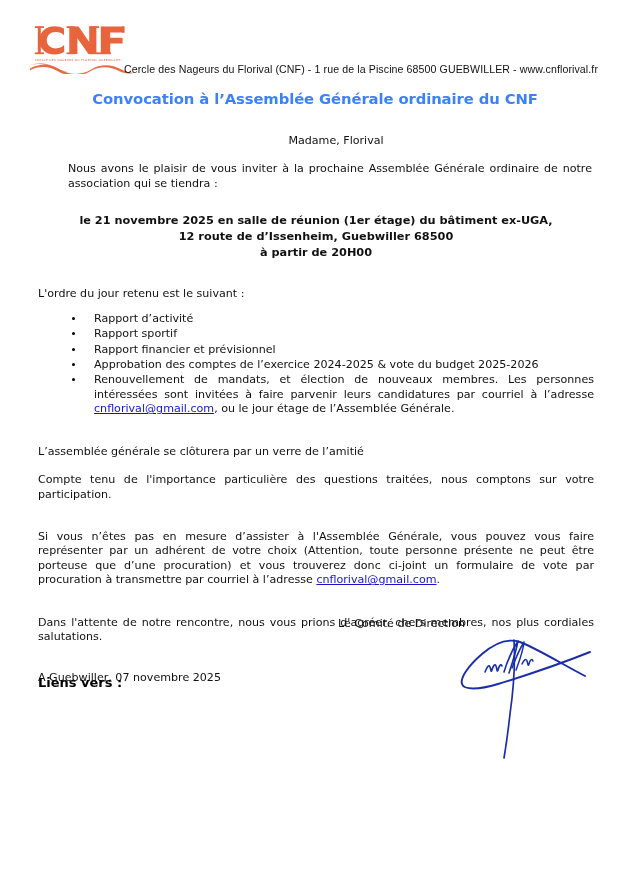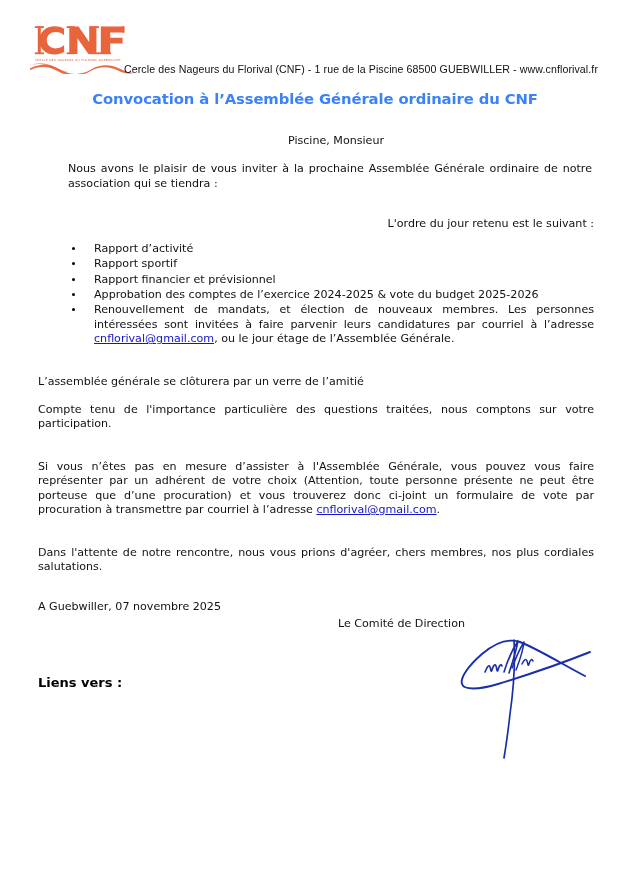--- a/index.html
+++ b/index.html
@@ -94,21 +94,20 @@
   .venue {
     margin: 22px 0 0 0;
     text-align: center;
     font-weight: bold;
     font-size: 11.3px;
     line-height: 1.42;
   }
 
   .agenda-lead {
     margin: 26px 0 0 0;
-    text-align: right;
   }
 
   ul.agenda {
     margin: 10px 0 0 0;
     padding: 0 0 0 30px;
     list-style: none;
   }
   ul.agenda > li {
     position: relative;
     padding-left: 26px;
@@ -213,24 +212,29 @@
       </svg>
     </div>
 
     <div class="org-line">Cercle des Nageurs du Florival (CNF) - 1 rue de la Piscine  68500 GUEBWILLER - www.cnflorival.fr</div>
   </div>
 
   <div class="doc-title">Convocation à l’Assemblée Générale ordinaire du CNF</div>
 
   <div class="body-wrap">
 
-    <p class="salutation">Piscine, Monsieur</p>
+    <p class="salutation">Madame, Florival</p>
 
     <p class="intro">Nous avons le plaisir de vous inviter à la prochaine Assemblée Générale ordinaire de notre association qui se tiendra :</p>
 
+    <div class="venue">
+      <div>le 21 novembre 2025 en salle de réunion (1er étage) du bâtiment ex-UGA,</div>
+      <div>12 route de d’Issenheim, Guebwiller 68500</div>
+      <div>à partir de 20H00</div>
+    </div>
 
     <p class="agenda-lead">L'ordre du jour retenu est le suivant :</p>
 
     <ul class="agenda">
       <li>
         <span class="bullet-dot"></span>
         <span>Rapport d’activité</span>
       </li>
       <li>
         <span class="bullet-dot"></span>

